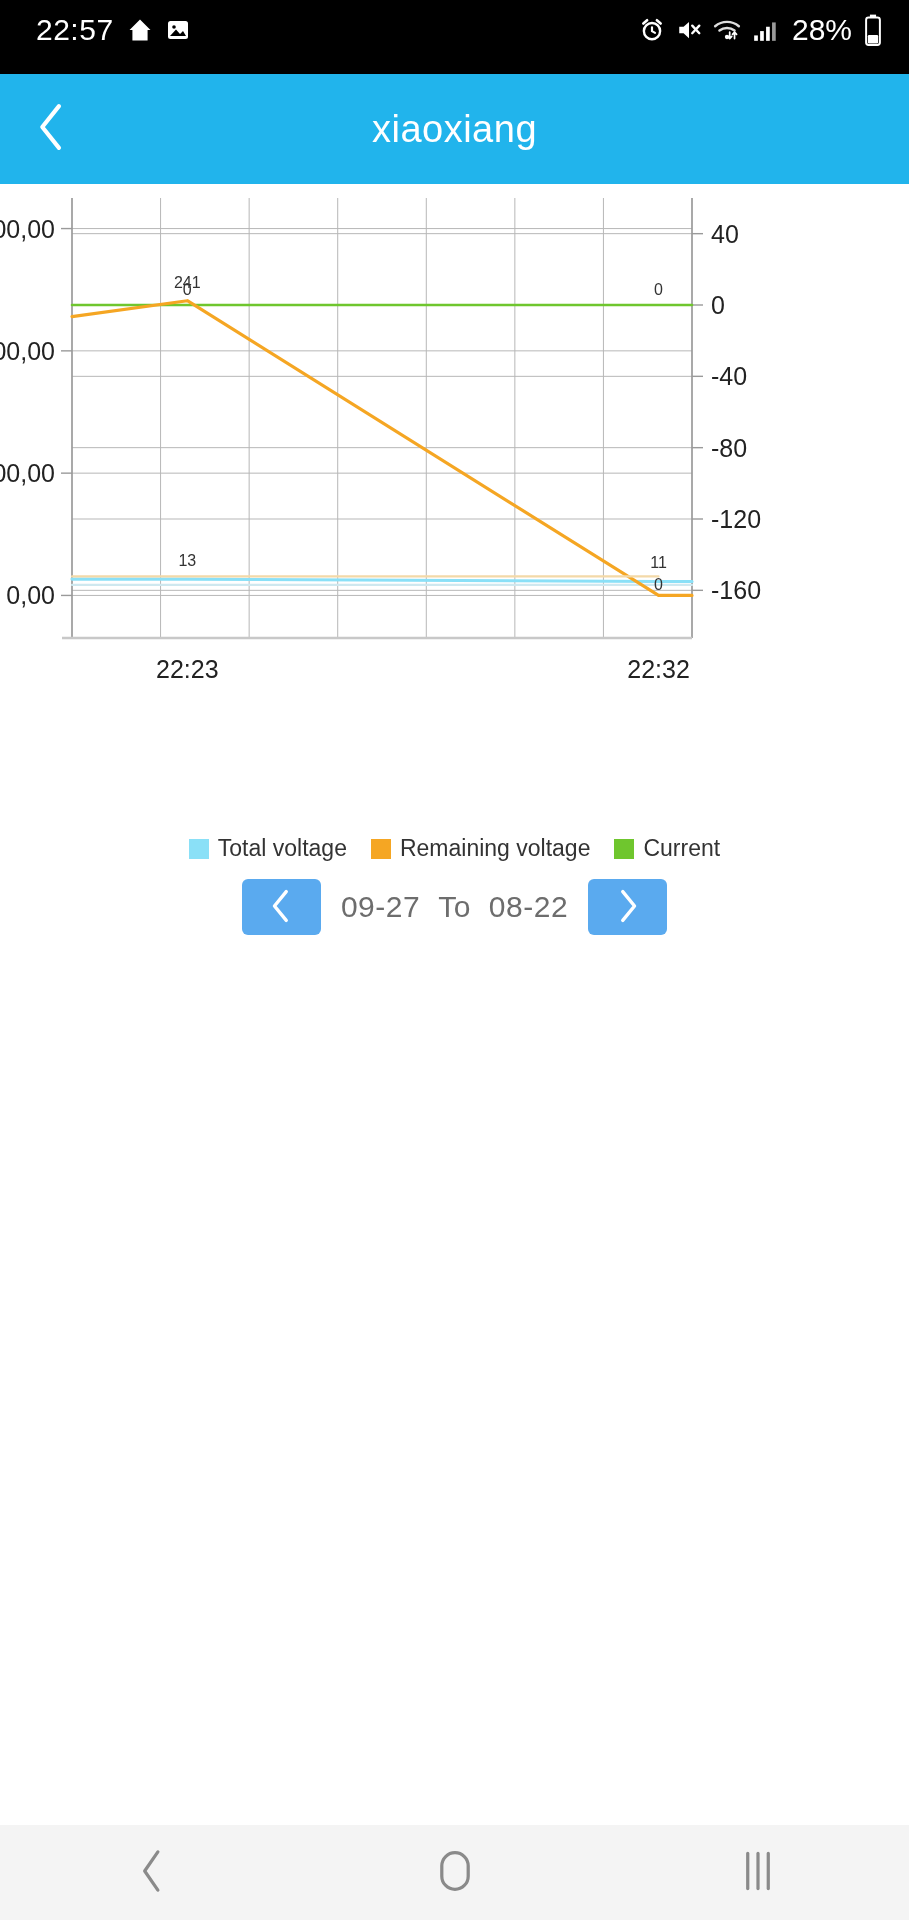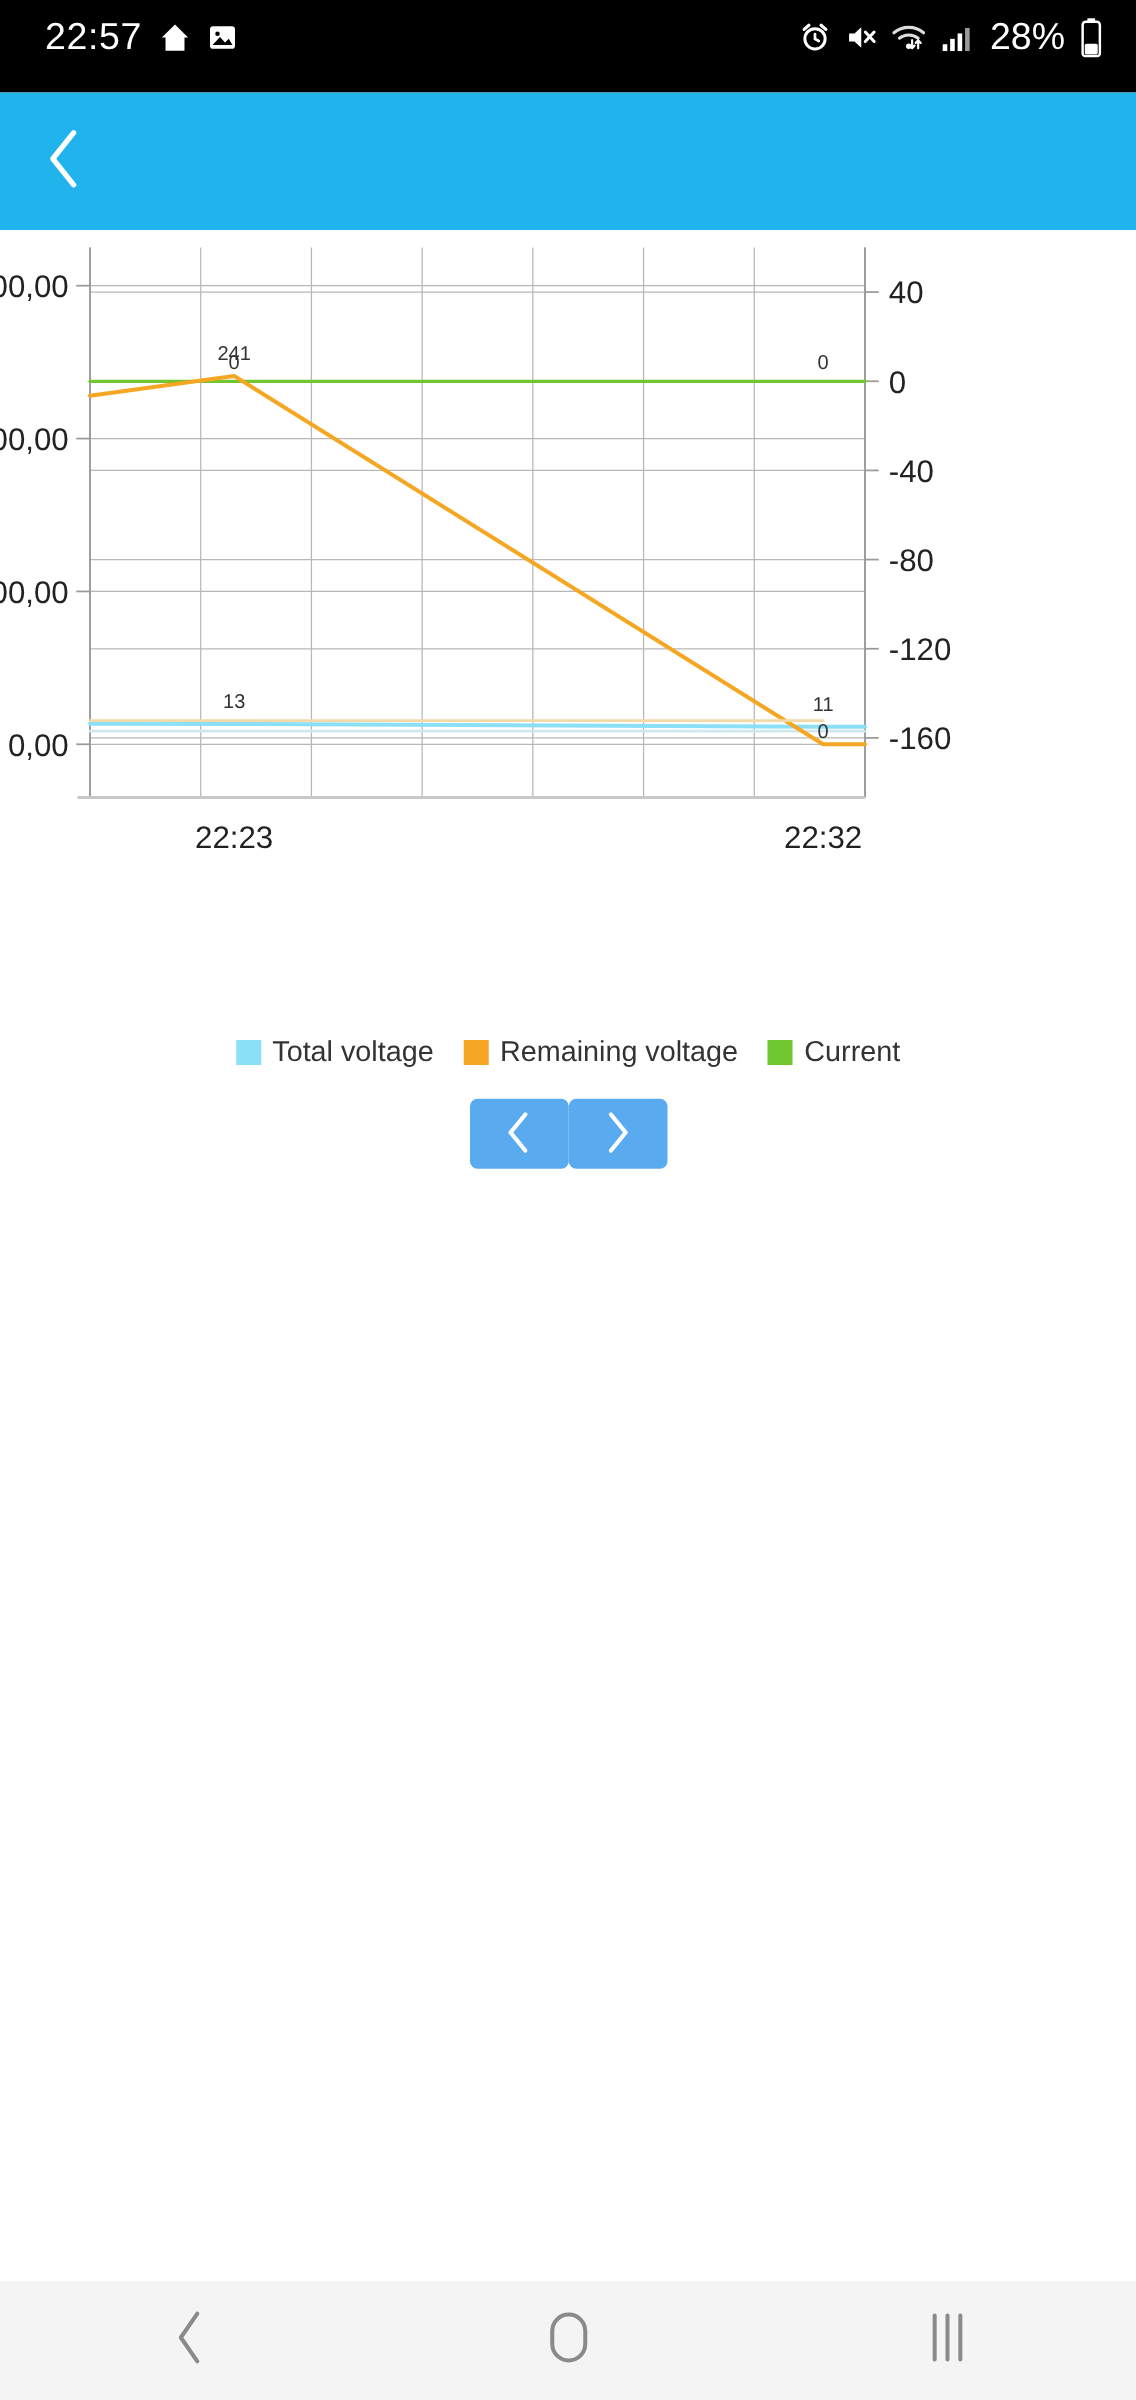--- a/index.html
+++ b/index.html
@@ -29,21 +29,21 @@
     width:52px; height:52px; display:flex; align-items:center; justify-content:center;
     cursor:pointer;
   }
 
   
   .chart-wrap{ position:relative; width:909px; height:640px; background:#fff; }
   .chart-svg{ display:block; }
 
   
   .legend{
-    display:flex; align-items:flex-start; justify-content:center;
+    display:flex; align-items:flex-end; justify-content:center;
     gap:0px; margin-top:4px; height:34px;
   }
   .legend-item{ display:flex; align-items:center; gap:9px; margin:0 12px; }
   .legend-swatch{ width:20px; height:20px; display:block; }
   .legend-label{ font-size:23px; color:#333333; }
 
   
   .datenav{
     display:flex; align-items:center; justify-content:center;
     gap:0; margin-top:17px;
@@ -129,20 +129,21 @@
 </div>
 
 <div class="appbar">
   <div class="appbar-back">
     <span>
       <svg width="34" height="50" viewBox="0 0 24 36">
           <path d="M17 3 L5 18 L17 33" stroke="#ffffff" stroke-width="3" fill="none" stroke-linecap="round" stroke-linejoin="round"></path>
         </svg>
     </span>
   </div>
+  <div class="appbar-title">xiaoxiang</div>
 </div>
 
 <div class="chart-wrap">
   <svg class="chart-svg" id="chart" width="909" height="640" viewBox="0 0 909 640">
       <rect x="72" y="14" width="620" height="428" fill="#ffffff"></rect>
       <line x1="72" y1="44.571428571428555" x2="692" y2="44.571428571428555" stroke="#b7b7b7" stroke-width="1"></line>
       <line x1="72" y1="166.85714285714283" x2="692" y2="166.85714285714283" stroke="#b7b7b7" stroke-width="1"></line>
       <line x1="72" y1="289.1428571428571" x2="692" y2="289.1428571428571" stroke="#b7b7b7" stroke-width="1"></line>
       <line x1="72" y1="411.42857142857144" x2="692" y2="411.42857142857144" stroke="#b7b7b7" stroke-width="1"></line>
       <line x1="72" y1="49.666666666666686" x2="692" y2="49.666666666666686" stroke="#b7b7b7" stroke-width="1"></line>
@@ -214,20 +215,25 @@
 </div>
 
 <div class="datenav">
   <button class="nav-btn">
     <span>
       <svg width="26" height="34" viewBox="0 0 18 26">
           <path d="M13 2 L4 13 L13 24" stroke="#ffffff" stroke-width="2.6" fill="none" stroke-linecap="round" stroke-linejoin="round"></path>
         </svg>
     </span>
   </button>
+  <div class="date-text">
+    <span>09-27</span>
+    <span>To</span>
+    <span>08-22</span>
+  </div>
   <button class="nav-btn">
     <span>
       <svg width="26" height="34" viewBox="0 0 18 26">
           <path d="M5 2 L14 13 L5 24" stroke="#ffffff" stroke-width="2.6" fill="none" stroke-linecap="round" stroke-linejoin="round"></path>
         </svg>
     </span>
   </button>
 </div>
 
 <div class="bottomnav">

